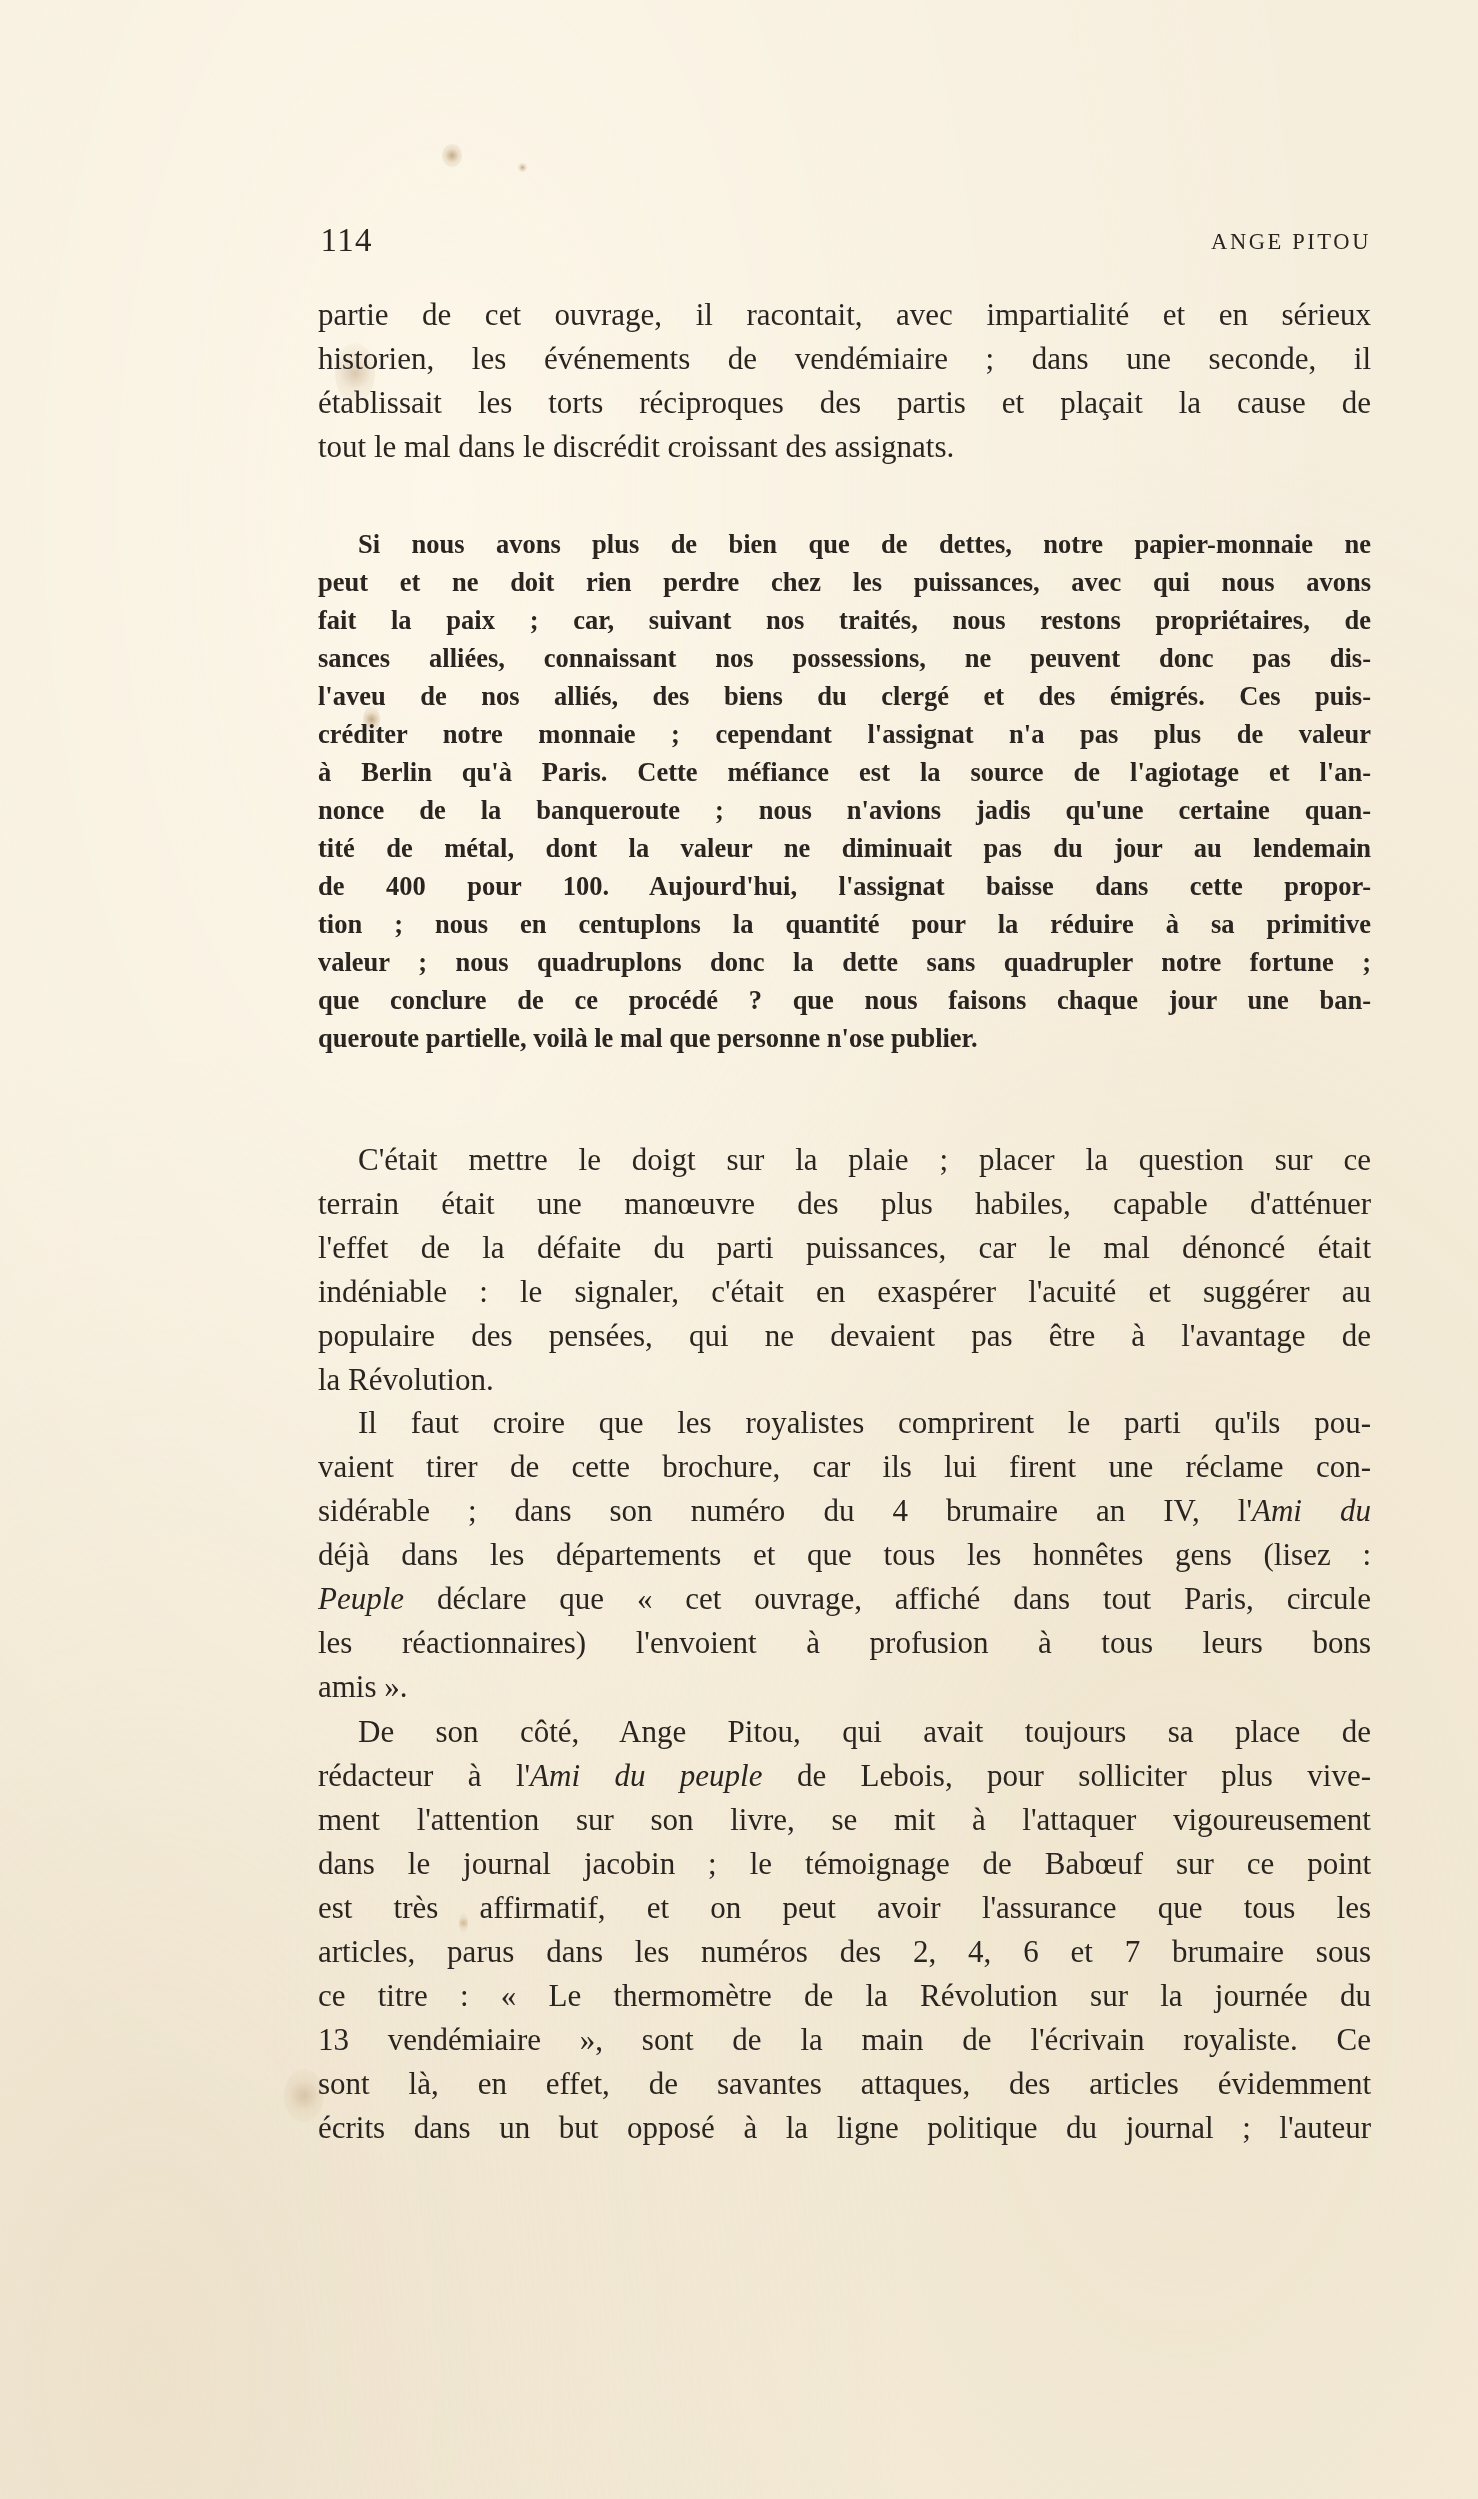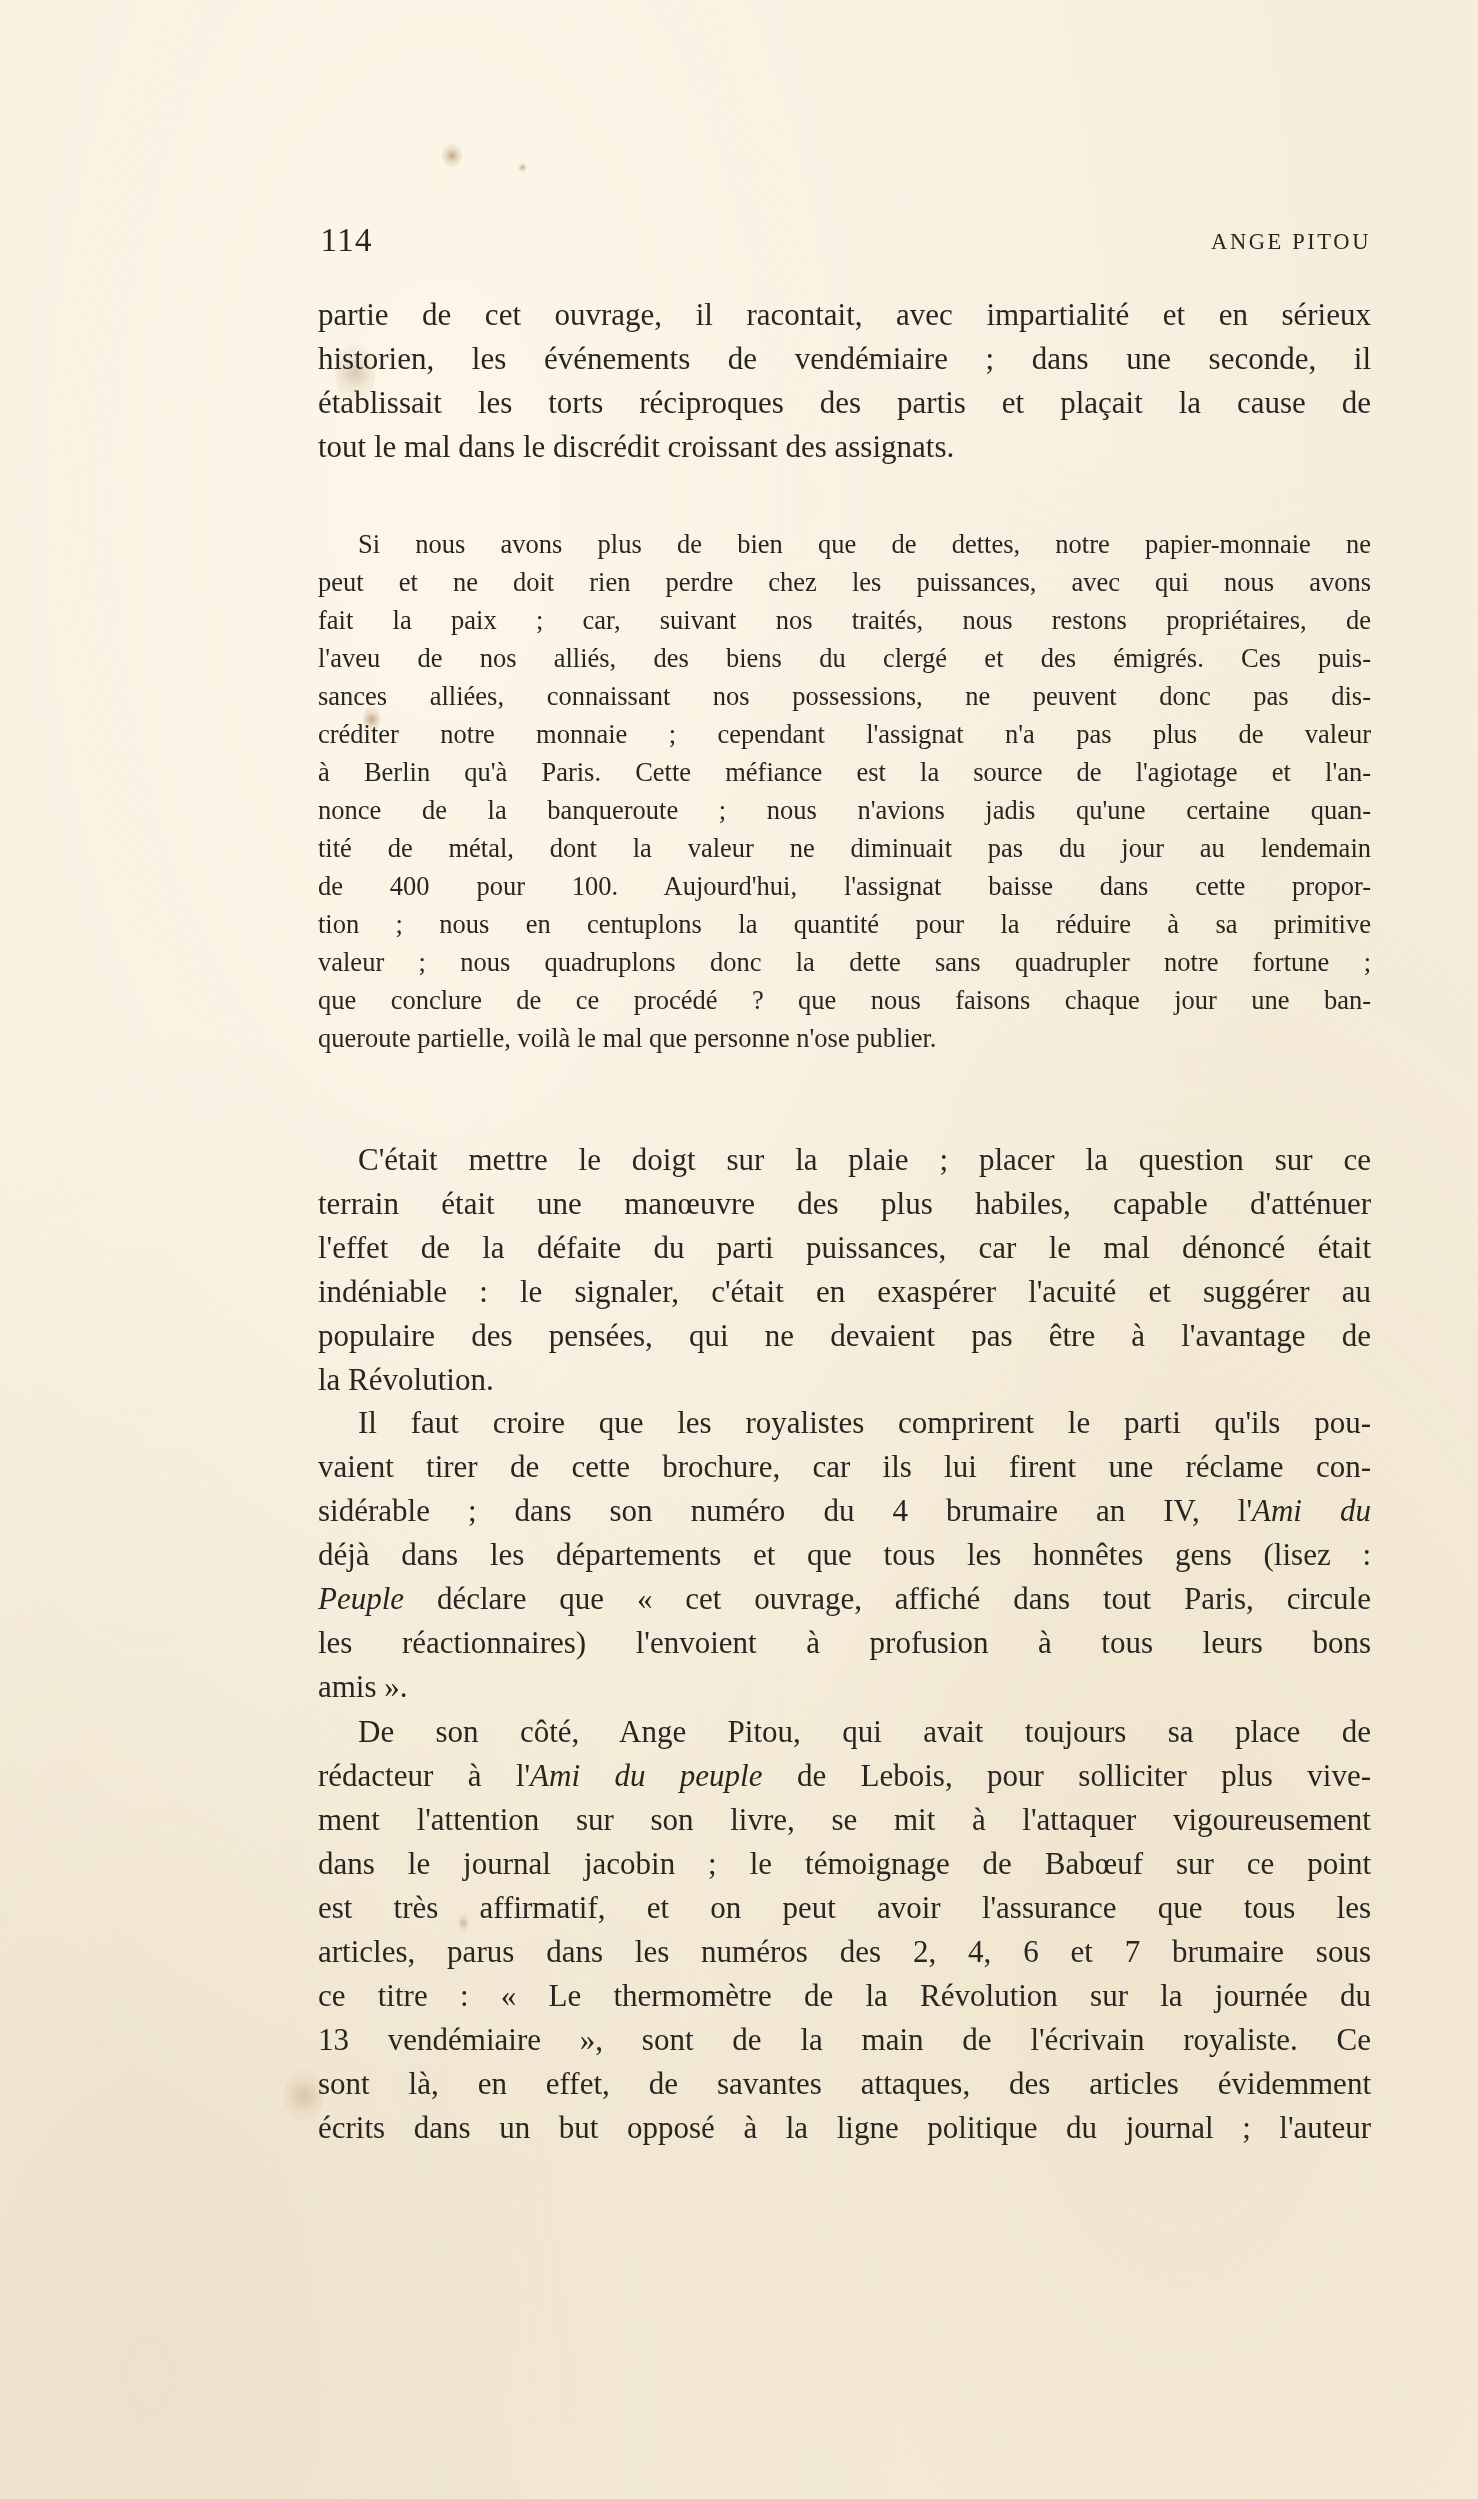--- a/index.html
+++ b/index.html
@@ -101,26 +101,26 @@
     <span class="running-title">ANGE PITOU</span>
   </div>
 
   <div class="text-block body-text" style="top:281px;">
     <span class="line">partie de cet ouvrage, il racontait, avec impartialité et en sérieux</span>
     <span class="line">historien, les événements de vendémiaire ; dans une seconde, il</span>
     <span class="line">établissait les torts réciproques des partis et plaçait la cause de</span>
     <span class="line last">tout le mal dans le discrédit croissant des assignats.</span>
   </div>
 
-  <div class="text-block quote-text" style="top:513px;">
+  <div class="text-block quote-text" style="top:513px;font-weight:bold;">
     <span class="line ind">Si nous avons plus de bien que de dettes, notre papier-monnaie ne</span>
     <span class="line">peut et ne doit rien perdre chez les puissances, avec qui nous avons</span>
     <span class="line">fait la paix ; car, suivant nos traités, nous restons propriétaires, de</span>
+    <span class="line">sances alliées, connaissant nos possessions, ne peuvent donc pas dis-</span>
     <span class="line">l'aveu de nos alliés, des biens du clergé et des émigrés. Ces puis-</span>
-    <span class="line">sances alliées, connaissant nos possessions, ne peuvent donc pas dis-</span>
     <span class="line">créditer notre monnaie ; cependant l'assignat n'a pas plus de valeur</span>
     <span class="line">à Berlin qu'à Paris. Cette méfiance est la source de l'agiotage et l'an-</span>
     <span class="line">nonce de la banqueroute ; nous n'avions jadis qu'une certaine quan-</span>
     <span class="line">tité de métal, dont la valeur ne diminuait pas du jour au lendemain</span>
     <span class="line">de 400 pour 100. Aujourd'hui, l'assignat baisse dans cette propor-</span>
     <span class="line">tion ; nous en centuplons la quantité pour la réduire à sa primitive</span>
     <span class="line">valeur ; nous quadruplons donc la dette sans quadrupler notre fortune ;</span>
     <span class="line">que conclure de ce procédé ? que nous faisons chaque jour une ban-</span>
     <span class="line last">queroute partielle, voilà le mal que personne n'ose publier.</span>
   </div>

